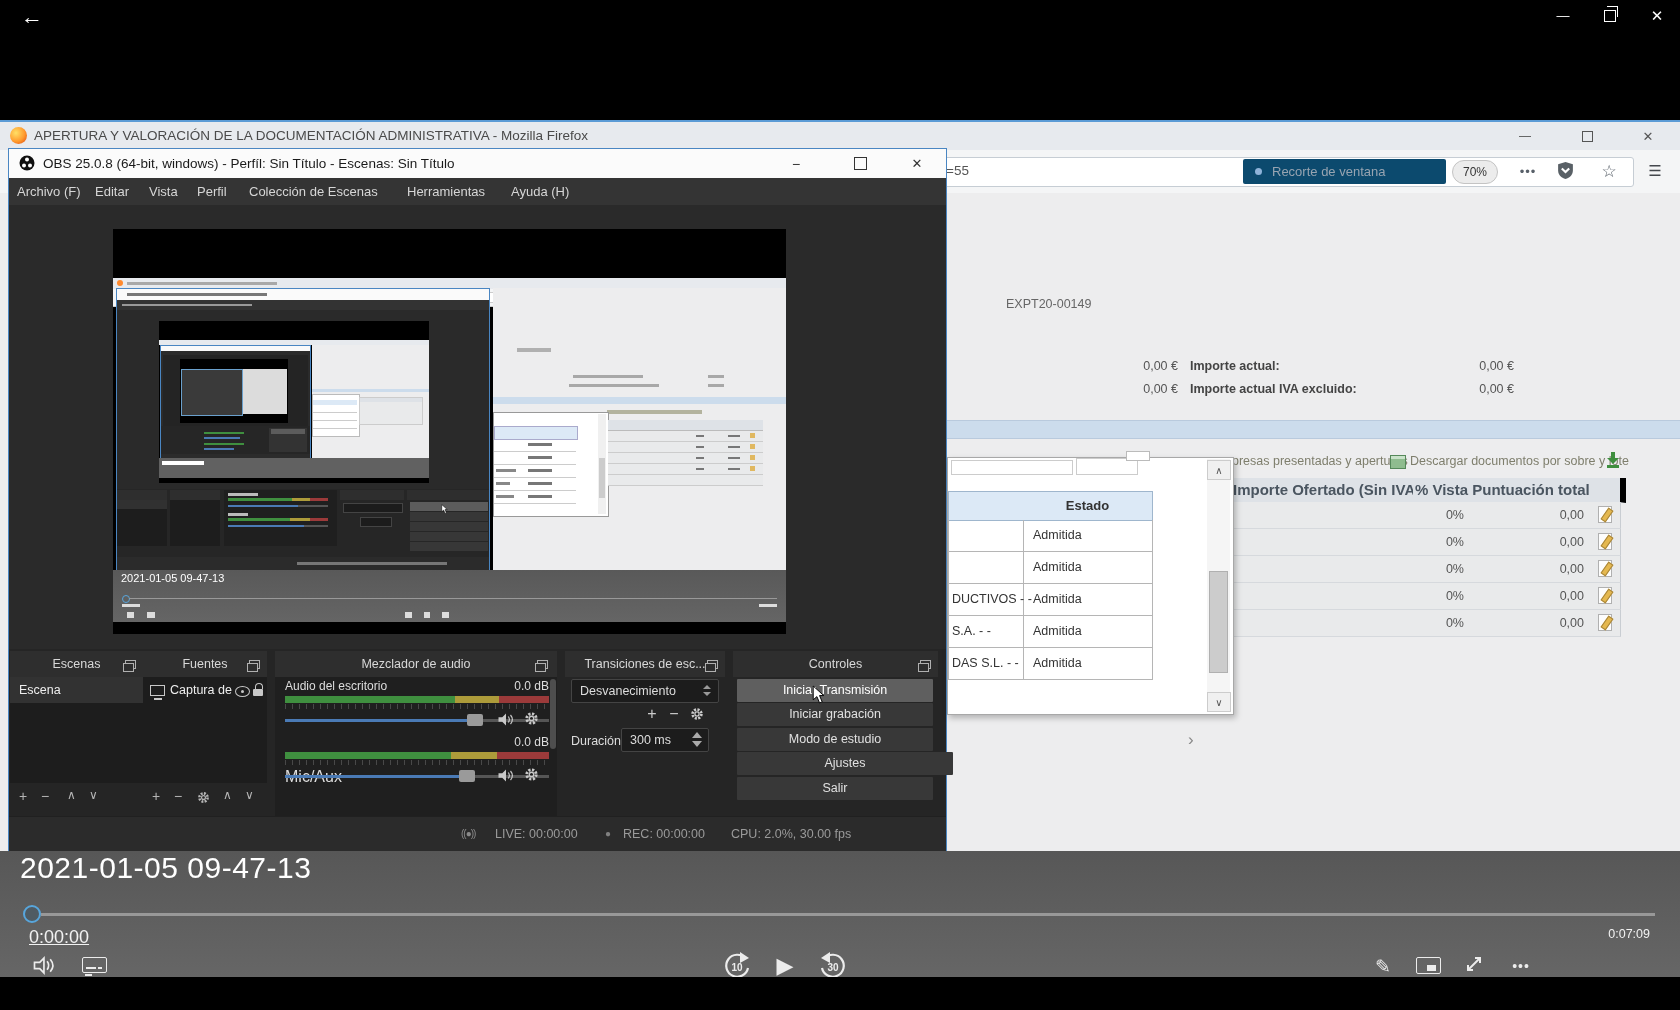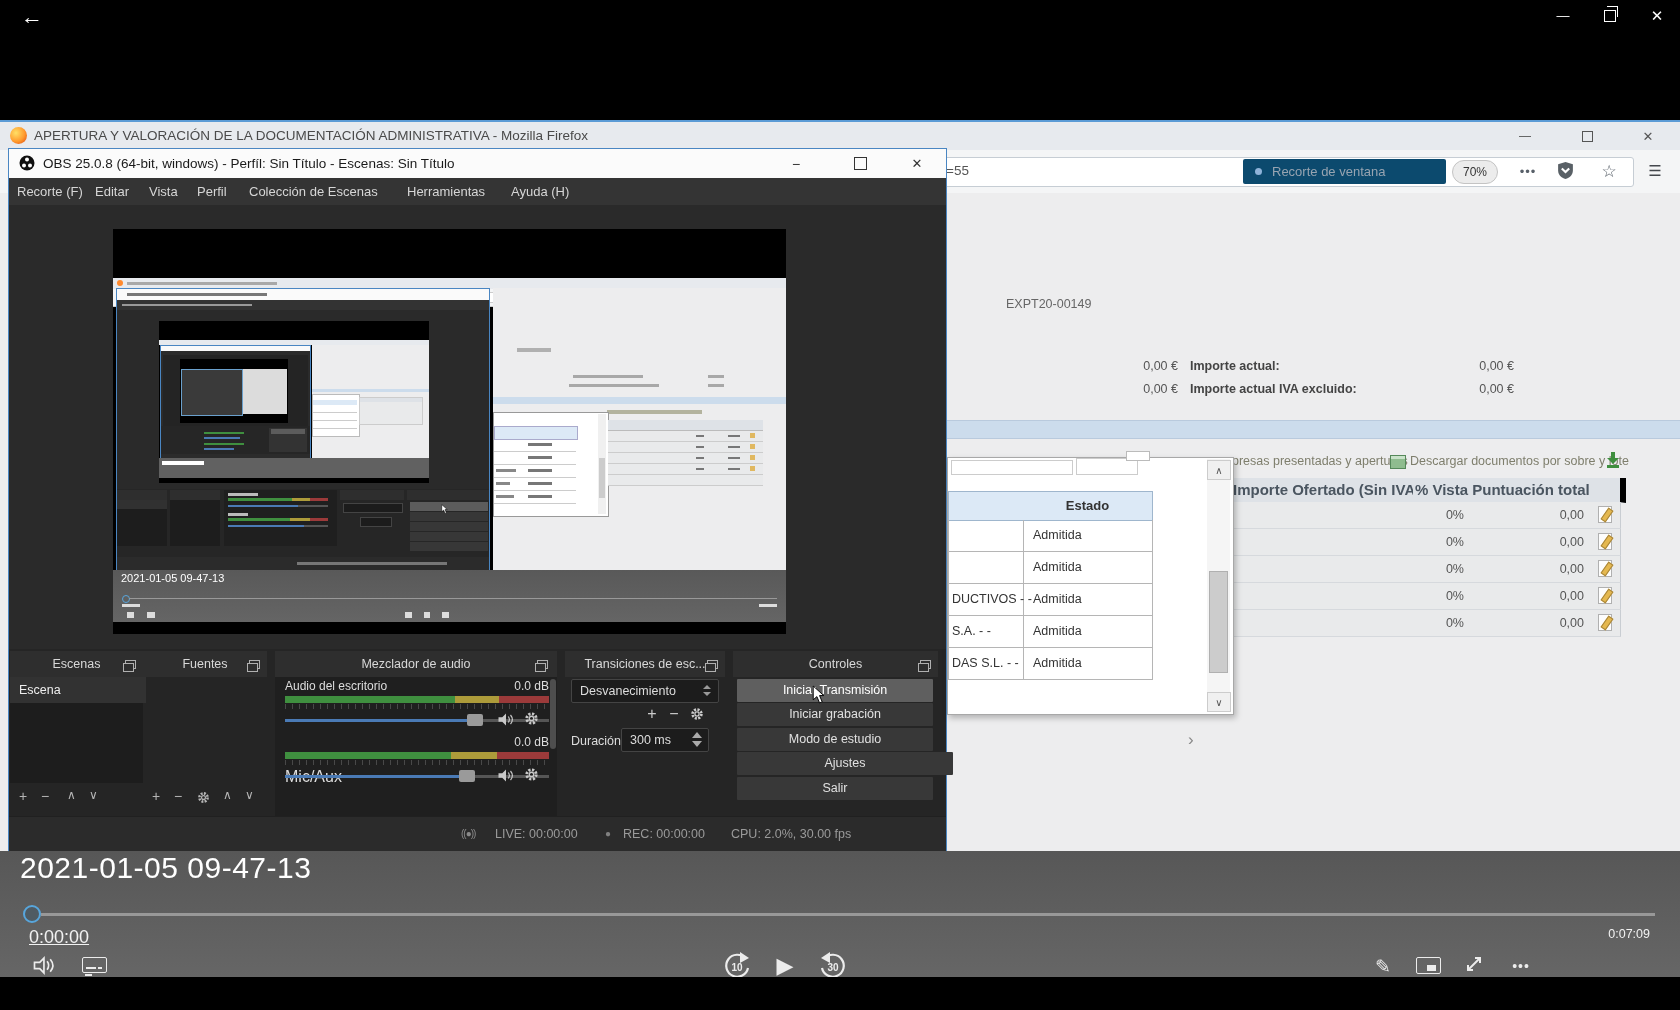--- a/index.html
+++ b/index.html
@@ -227,21 +227,21 @@
         </div>
       <div class="abs ctr" style="left:830px;top:0;width:42px;height:29px;">
         <span style="display:block;width:11px;height:11px;border:1.3px solid #333;"></span>
         </div>
       <div class="abs ctr" style="left:886px;top:0;width:44px;height:29px;color:#333;font-size:13px;">
           <span>✕</span>
         </div>
     </div>
 
     <div class="abs" style="left:0;top:29px;width:937px;height:27px;background:#343434;">
-      <span class="abs tx" style="left:8px;line-height:27px;font-size:13px;color:#d6d6d6;">Recorte (F)</span>
+      <span class="abs tx" style="left:8px;line-height:27px;font-size:13px;color:#d6d6d6;">Archivo (F)</span>
       <span class="abs tx" style="left:86px;line-height:27px;font-size:13px;color:#d6d6d6;">Editar</span>
       <span class="abs tx" style="left:140px;line-height:27px;font-size:13px;color:#d6d6d6;">Vista</span>
       <span class="abs tx" style="left:188px;line-height:27px;font-size:13px;color:#d6d6d6;">Perfil</span>
       <span class="abs tx" style="left:240px;line-height:27px;font-size:13px;color:#d6d6d6;">Colección de Escenas</span>
       <span class="abs tx" style="left:398px;line-height:27px;font-size:13px;color:#d6d6d6;">Herramientas</span>
       <span class="abs tx" style="left:502px;line-height:27px;font-size:13px;color:#d6d6d6;">Ayuda (H)</span>
     </div>
 
     <div class="abs" style="left:0;top:56px;width:937px;height:444px;background:#2a2a2a;">
 
@@ -413,20 +413,30 @@
         <span class="abs" style="left:9px;top:5px;">+</span>
         <span class="abs" style="left:31px;top:5px;">−</span>
         <span class="abs" style="left:57px;top:5px;font-size:12px;">∧</span>
         <span class="abs" style="left:79px;top:5px;font-size:12px;">∨</span>
       </div>
 
       <div class="abs panelhead" style="left:134px;top:2px;width:124px;height:26px;">
         <span>Fuentes</span>
         <span class="popout" style="position:absolute;right:7px;top:9px;"></span>
       </div>
+      <div class="abs" style="left:134px;top:28px;width:124px;height:106px;background:#1d1d1d;">
+        <span style="position:absolute;left:7px;top:8px;width:13px;height:9px;border:1.5px solid #c8c8c8;"></span>
+        <span style="position:absolute;left:11px;top:21px;width:8px;height:1.5px;background:#c8c8c8;"></span>
+        <span class="abs tx" style="left:27px;top:0;height:27px;line-height:27px;color:#eee;font-size:12.5px;">Captura de</span>
+        <span style="position:absolute;left:92px;top:9px;width:13px;height:9px;border:1.5px solid #c8c8c8;border-radius:50%;">
+          <span style="position:absolute;left:4.5px;top:2.5px;width:3px;height:3px;border-radius:50%;background:#c8c8c8;"></span>
+          </span>
+        <span style="position:absolute;left:112px;top:6px;width:6px;height:5px;border:1.5px solid #c8c8c8;border-bottom:none;border-radius:4px 4px 0 0;"></span>
+        <span style="position:absolute;left:110px;top:12px;width:10px;height:7px;background:#c8c8c8;border-radius:1px;"></span>
+      </div>
       <div class="abs" style="left:134px;top:134px;width:124px;height:30px;color:#b5b5b5;font-size:14px;">
         <span class="abs" style="left:9px;top:5px;">+</span>
         <span class="abs" style="left:31px;top:5px;">−</span>
         <svg class="abs" style="left:53px;top:7px;" width="15" height="15" viewBox="0 0 20 20">
           <circle cx="10" cy="10" r="5.5" fill="none" stroke="#b5b5b5" stroke-width="3.4" stroke-dasharray="2.6 1.7"></circle>
           <circle cx="10" cy="10" r="2.6" fill="none" stroke="#b5b5b5" stroke-width="1.6"></circle>
           </svg>
         <span class="abs" style="left:80px;top:5px;font-size:12px;">∧</span>
         <span class="abs" style="left:102px;top:5px;font-size:12px;">∨</span>
       </div>

